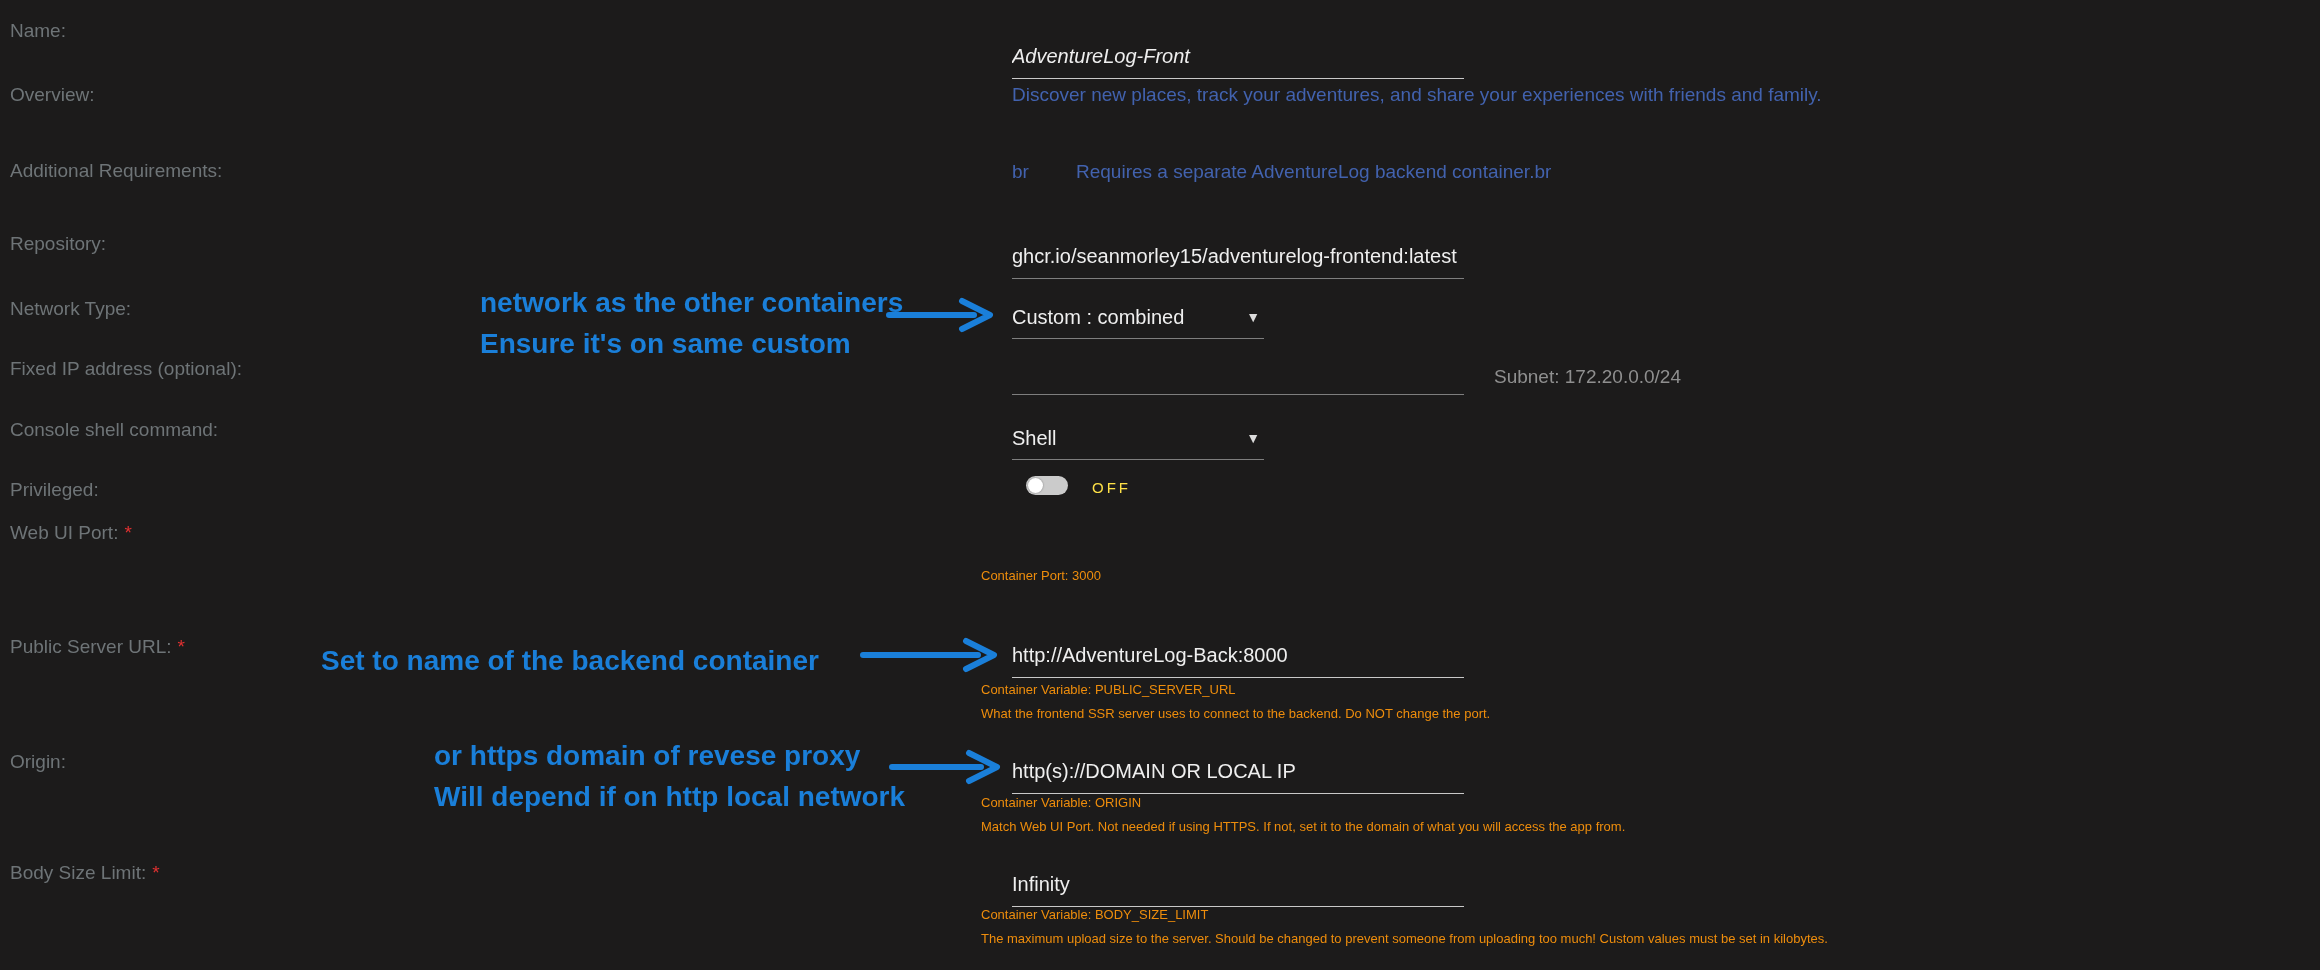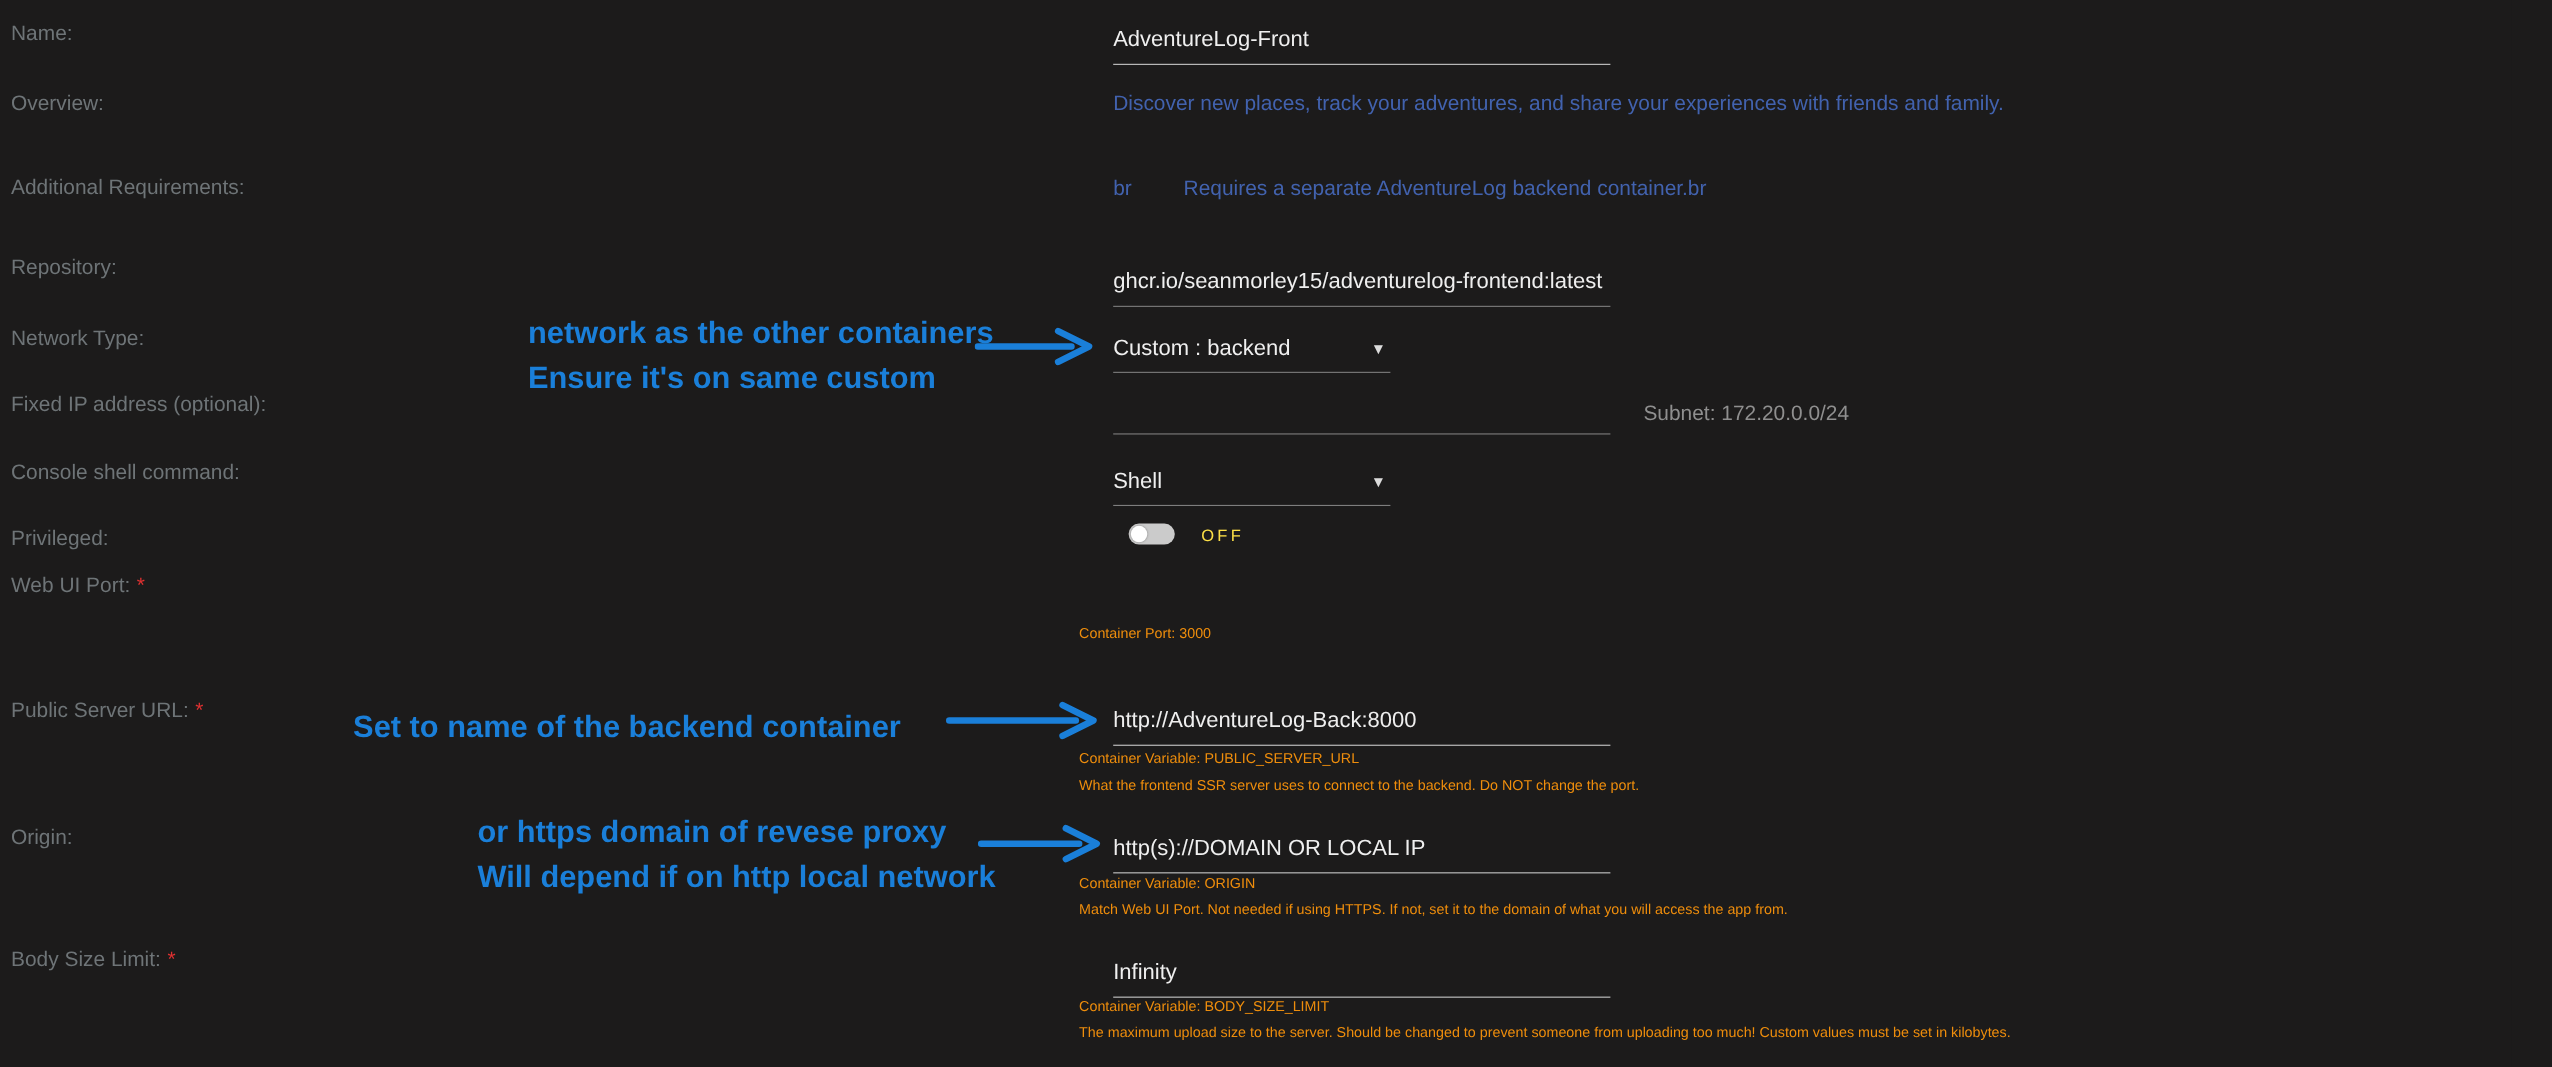--- a/index.html
+++ b/index.html
@@ -75,31 +75,31 @@
     <span>Web UI Port:</span><span class="req">*</span>
   </div>
   <div class="lbl" style="top:636px">
     <span>Public Server URL:</span><span class="req">*</span>
   </div>
   <div class="lbl" style="top:751px">Origin:</div>
   <div class="lbl" style="top:862px">
     <span>Body Size Limit:</span><span class="req">*</span>
   </div>
 
-  <input class="tinput bright" style="top: 25px;" type="text" value="AdventureLog-Front">
+  <input class="tinput bright" style="top: 45px; font-style: italic;" type="text" value="AdventureLog-Front">
 
   <div class="bluetext" style="top:84px">Discover new places, track your adventures, and share your experiences with friends and family.</div>
 
   <div class="bluetext" style="top:161px">br</div>
   <div class="bluetext" style="top:161px;left:1076px">Requires a separate AdventureLog backend container.br</div>
 
   <input class="tinput" style="top: 245px;" type="text" value="ghcr.io/seanmorley15/adventurelog-frontend:latest">
 
   <div class="dropdown" style="top:306px">
-    <span>Custom : backend</span>
+    <span>Custom : combined</span>
     <span class="caret">▼</span>
   </div>
 
   <input class="tinput" style="top: 361px;" type="text">
   <div class="subnet" style="top:366px">Subnet: 172.20.0.0/24</div>
 
   <div class="dropdown" style="top:427px">
     <span>Shell</span>
     <span class="caret">▼</span>
   </div>

